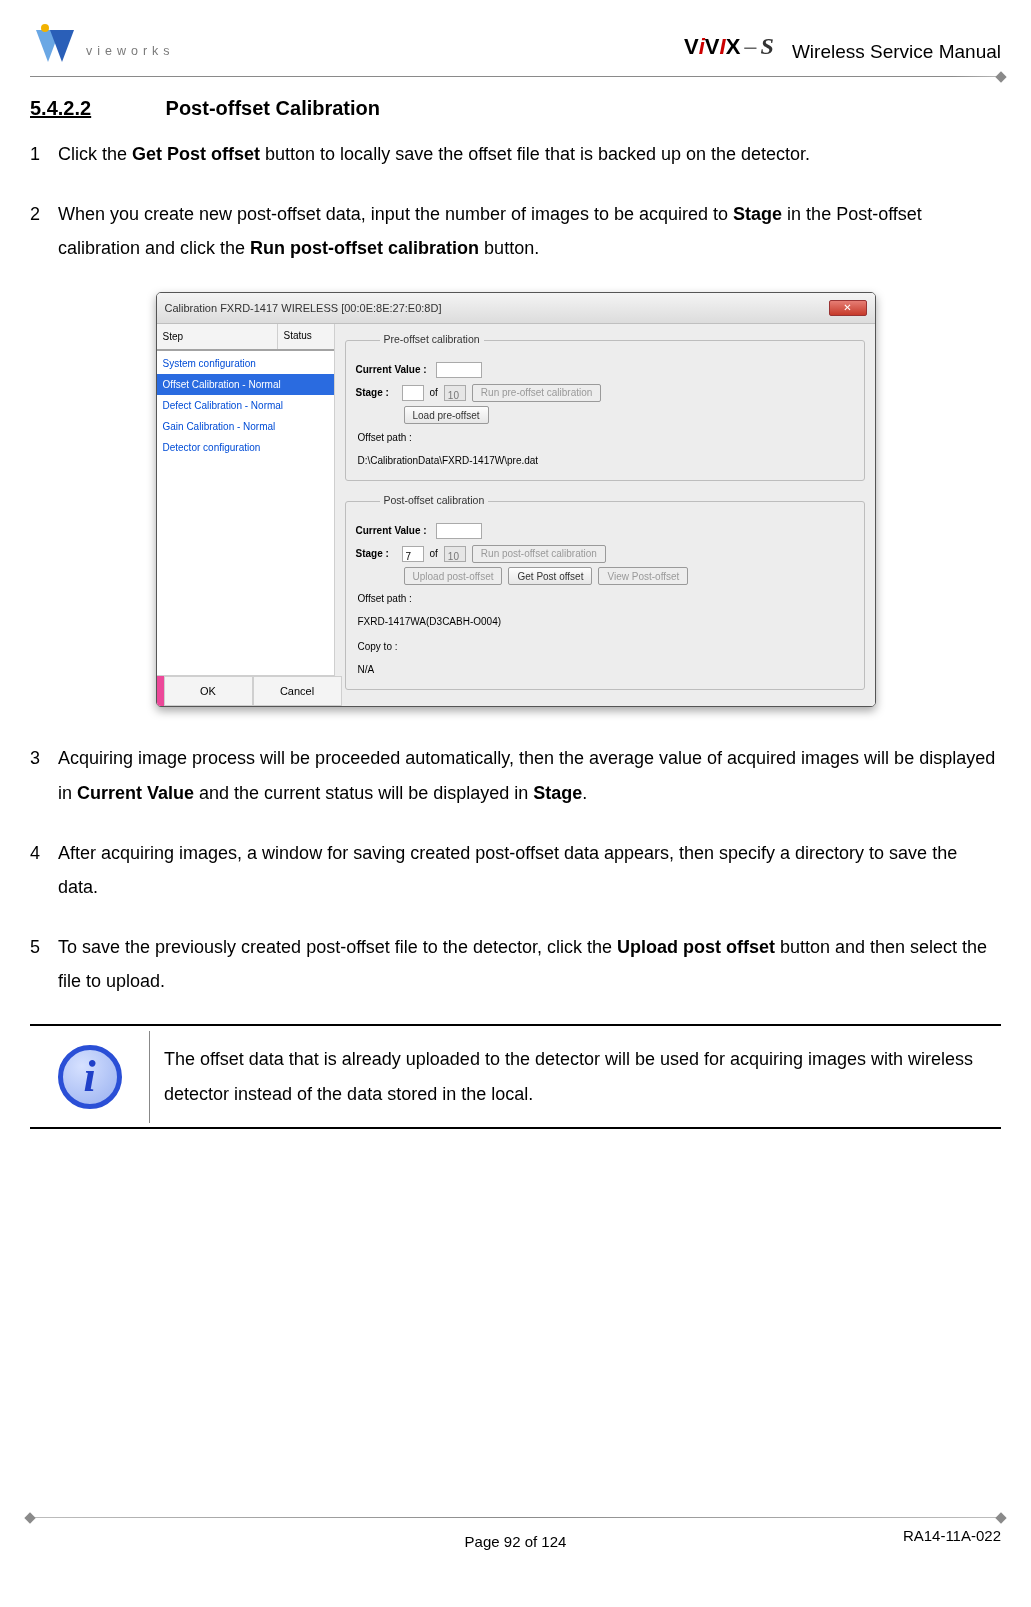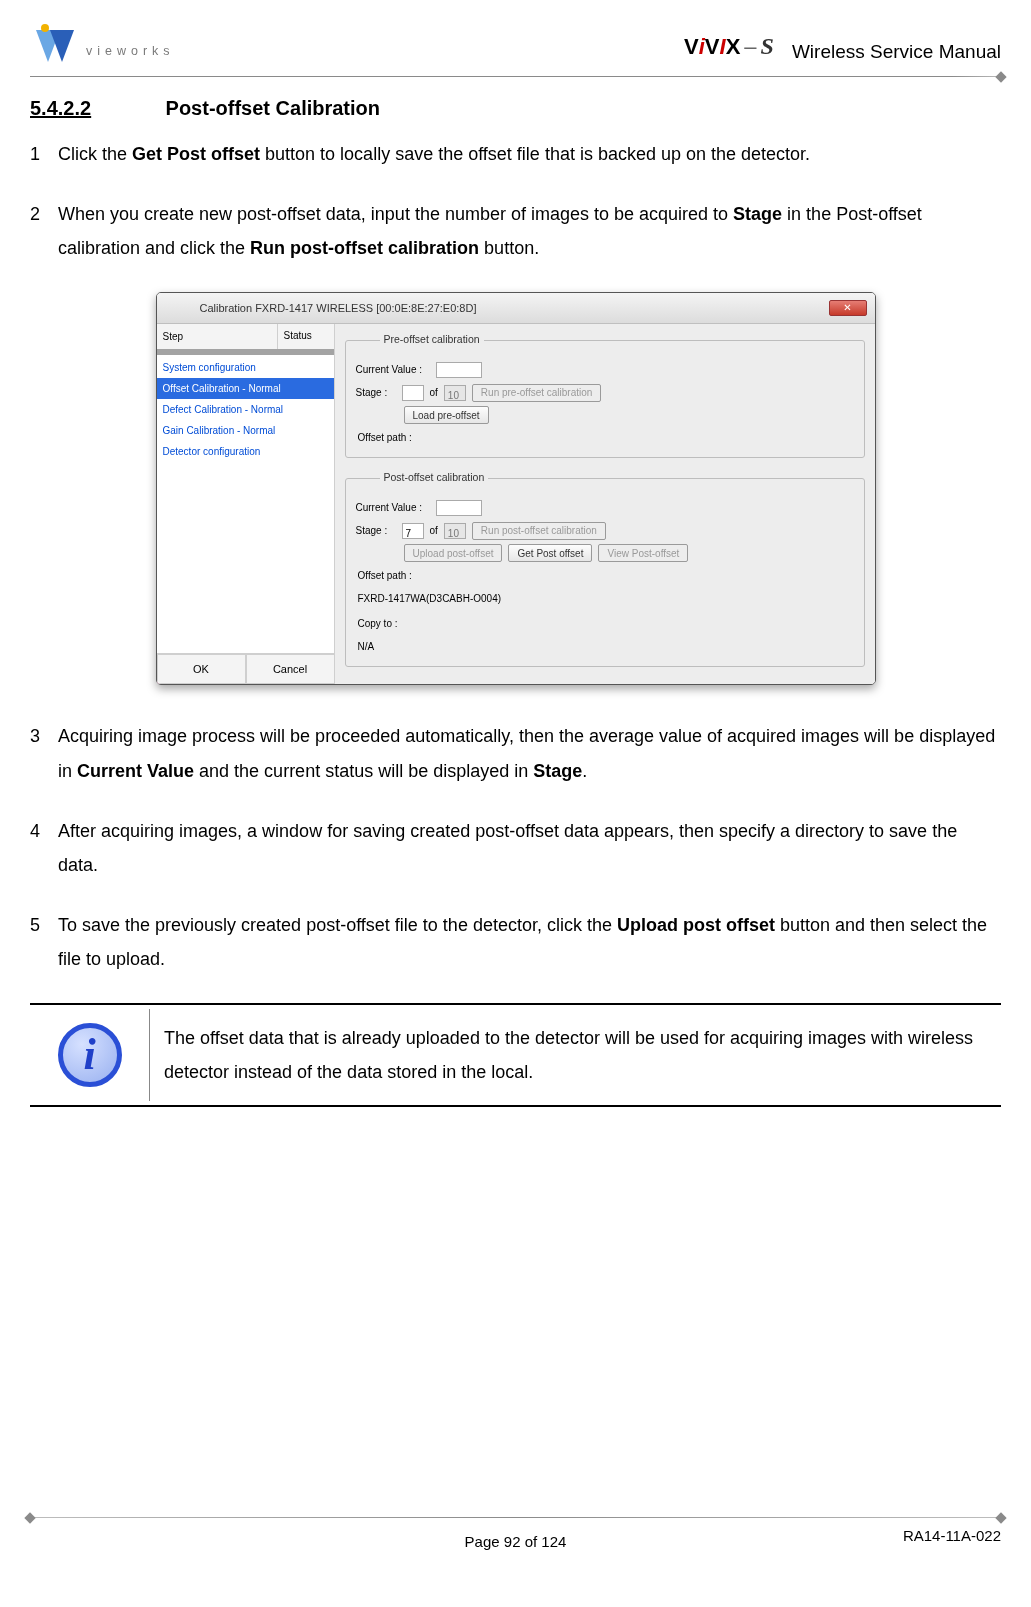--- a/index.html
+++ b/index.html
@@ -57,54 +57,54 @@
     width: 720px; border: 1px solid #555; border-radius: 5px; overflow: hidden;
     font-size: 11px; background: #ededed; color: #000;
     box-shadow: 0 4px 10px rgba(0,0,0,.35);
     font-family: "Segoe UI", Tahoma, Arial, sans-serif;
   }
   .titlebar {
     background: linear-gradient(#f4f4f4, #dcdcdc);
     padding: 5px 8px; display: flex; justify-content: space-between; align-items: center;
     border-bottom: 1px solid #bfbfbf;
   }
-  .titlebar .ttl { font-size: 11px; color: #333; margin-left: 35px; }
+  .titlebar .ttl { font-size: 11px; color: #333; }
   .close-btn {
     width: 38px; height: 16px; background: linear-gradient(#e67d74, #c63a2a);
     border: 1px solid #933; border-radius: 2px; color: #fff; font-size: 10px;
     display: flex; align-items: center; justify-content: center; line-height: 1;
   }
   .dialog-body { display: flex; background: #ededed; min-height: 360px; }
   .left-pane { width: 178px; border-right: 1px solid #cfcfcf; display: flex; flex-direction: column; }
-  .step-header { display: flex; background: #f4f4f4; font-size: 10px; border-bottom: 6px solid #a3a3a3; }
+  .step-header { display: flex; background: #f4f4f4; font-size: 10px; border-bottom: 2px solid #a3a3a3; }
   .step-header .c1 { flex: 1; padding: 3px 6px; border-right: 1px solid #cfcfcf; }
   .step-header .c2 { width: 56px; padding: 2px 6px; }
   .step-list { background: #fff; flex: 1; padding: 2px 0; font-size: 10px; }
   .step-list .row { padding: 1px 6px; white-space: nowrap; color: #004cd6; }
   .step-list .row.sel { background: #2a6be0; color: #fff; }
   .right-pane { flex: 1; padding: 6px 10px 6px 10px; }
   fieldset {
     border: 1px solid #bdbdbd; border-radius: 3px; padding: 6px 10px 10px 10px;
     margin-bottom: 10px; background: #ededed;
   }
   legend { font-size: 10.5px; padding: 0 4px; color: #333; margin-left: 24px; }
   .form-row { display: flex; align-items: center; gap: 6px; margin: 4px 0; font-size: 10px; }
-  .lbl { min-width: 74px; }
+  .lbl { min-width: 74px; font-weight: bold; }
   .inp { border: 1px solid #aaa; background: #fff; height: 16px; width: 46px; display: inline-block; font-size: 10px; padding: 0 3px; }
   .inp.sm { width: 22px; }
   .inp.dis { background: #e6e6e6; color: #777; }
   .btn {
     border: 1px solid #9a9a9a; background: linear-gradient(#fdfdfd,#e6e6e6);
     height: 18px; padding: 0 8px; font-size: 10px; border-radius: 2px;
     display: inline-flex; align-items: center; justify-content: center; color: #333;
   }
   .btn.dis { color: #9a9a9a; background: #ededed; }
   .plain-txt { font-size: 10px; padding-left: 2px; margin-top: 4px; }
   .bottom-btns {
-    display: flex; gap: 0; border-top: 1px solid #cfcfcf; background: #ec4899;
+    display: flex; gap: 0; border-top: 1px solid #cfcfcf; background: #ec4899; padding-left: 7px;
   }
   .bottom-btns .bbtn {
     flex: 0 0 89px; height: 30px; border: 1px solid #cfcfcf;
     display: flex; align-items: center; justify-content: center; font-size: 11px; background: #f4f4f4;
   }
   .info-box {
     border-top: 2px solid #000; border-bottom: 2px solid #000;
     display: flex; align-items: center; margin-top: 20px;
   }
   .info-icon-cell {
@@ -217,20 +217,21 @@
               <span class="lbl" style="min-width:40px">Stage :</span>
               <span class="inp sm"></span>
               <span>of</span>
               <span class="inp sm dis">10</span>
               <span class="btn dis">Run pre-offset calibration</span>
             </div>
             <div class="form-row" style="padding-left:48px">
               <span class="btn">Load pre-offset</span>
             </div>
             <div class="plain-txt">Offset path :</div>
+            <div class="plain-txt">D:\CalibrationData\FXRD-1417W\pre.dat</div>
           </fieldset>
 
           <fieldset>
             <legend>Post-offset calibration</legend>
             <div class="form-row">
               <span class="lbl">Current Value :</span>
               <span class="inp"></span>
             </div>
             <div class="form-row">
               <span class="lbl" style="min-width:40px">Stage :</span>

